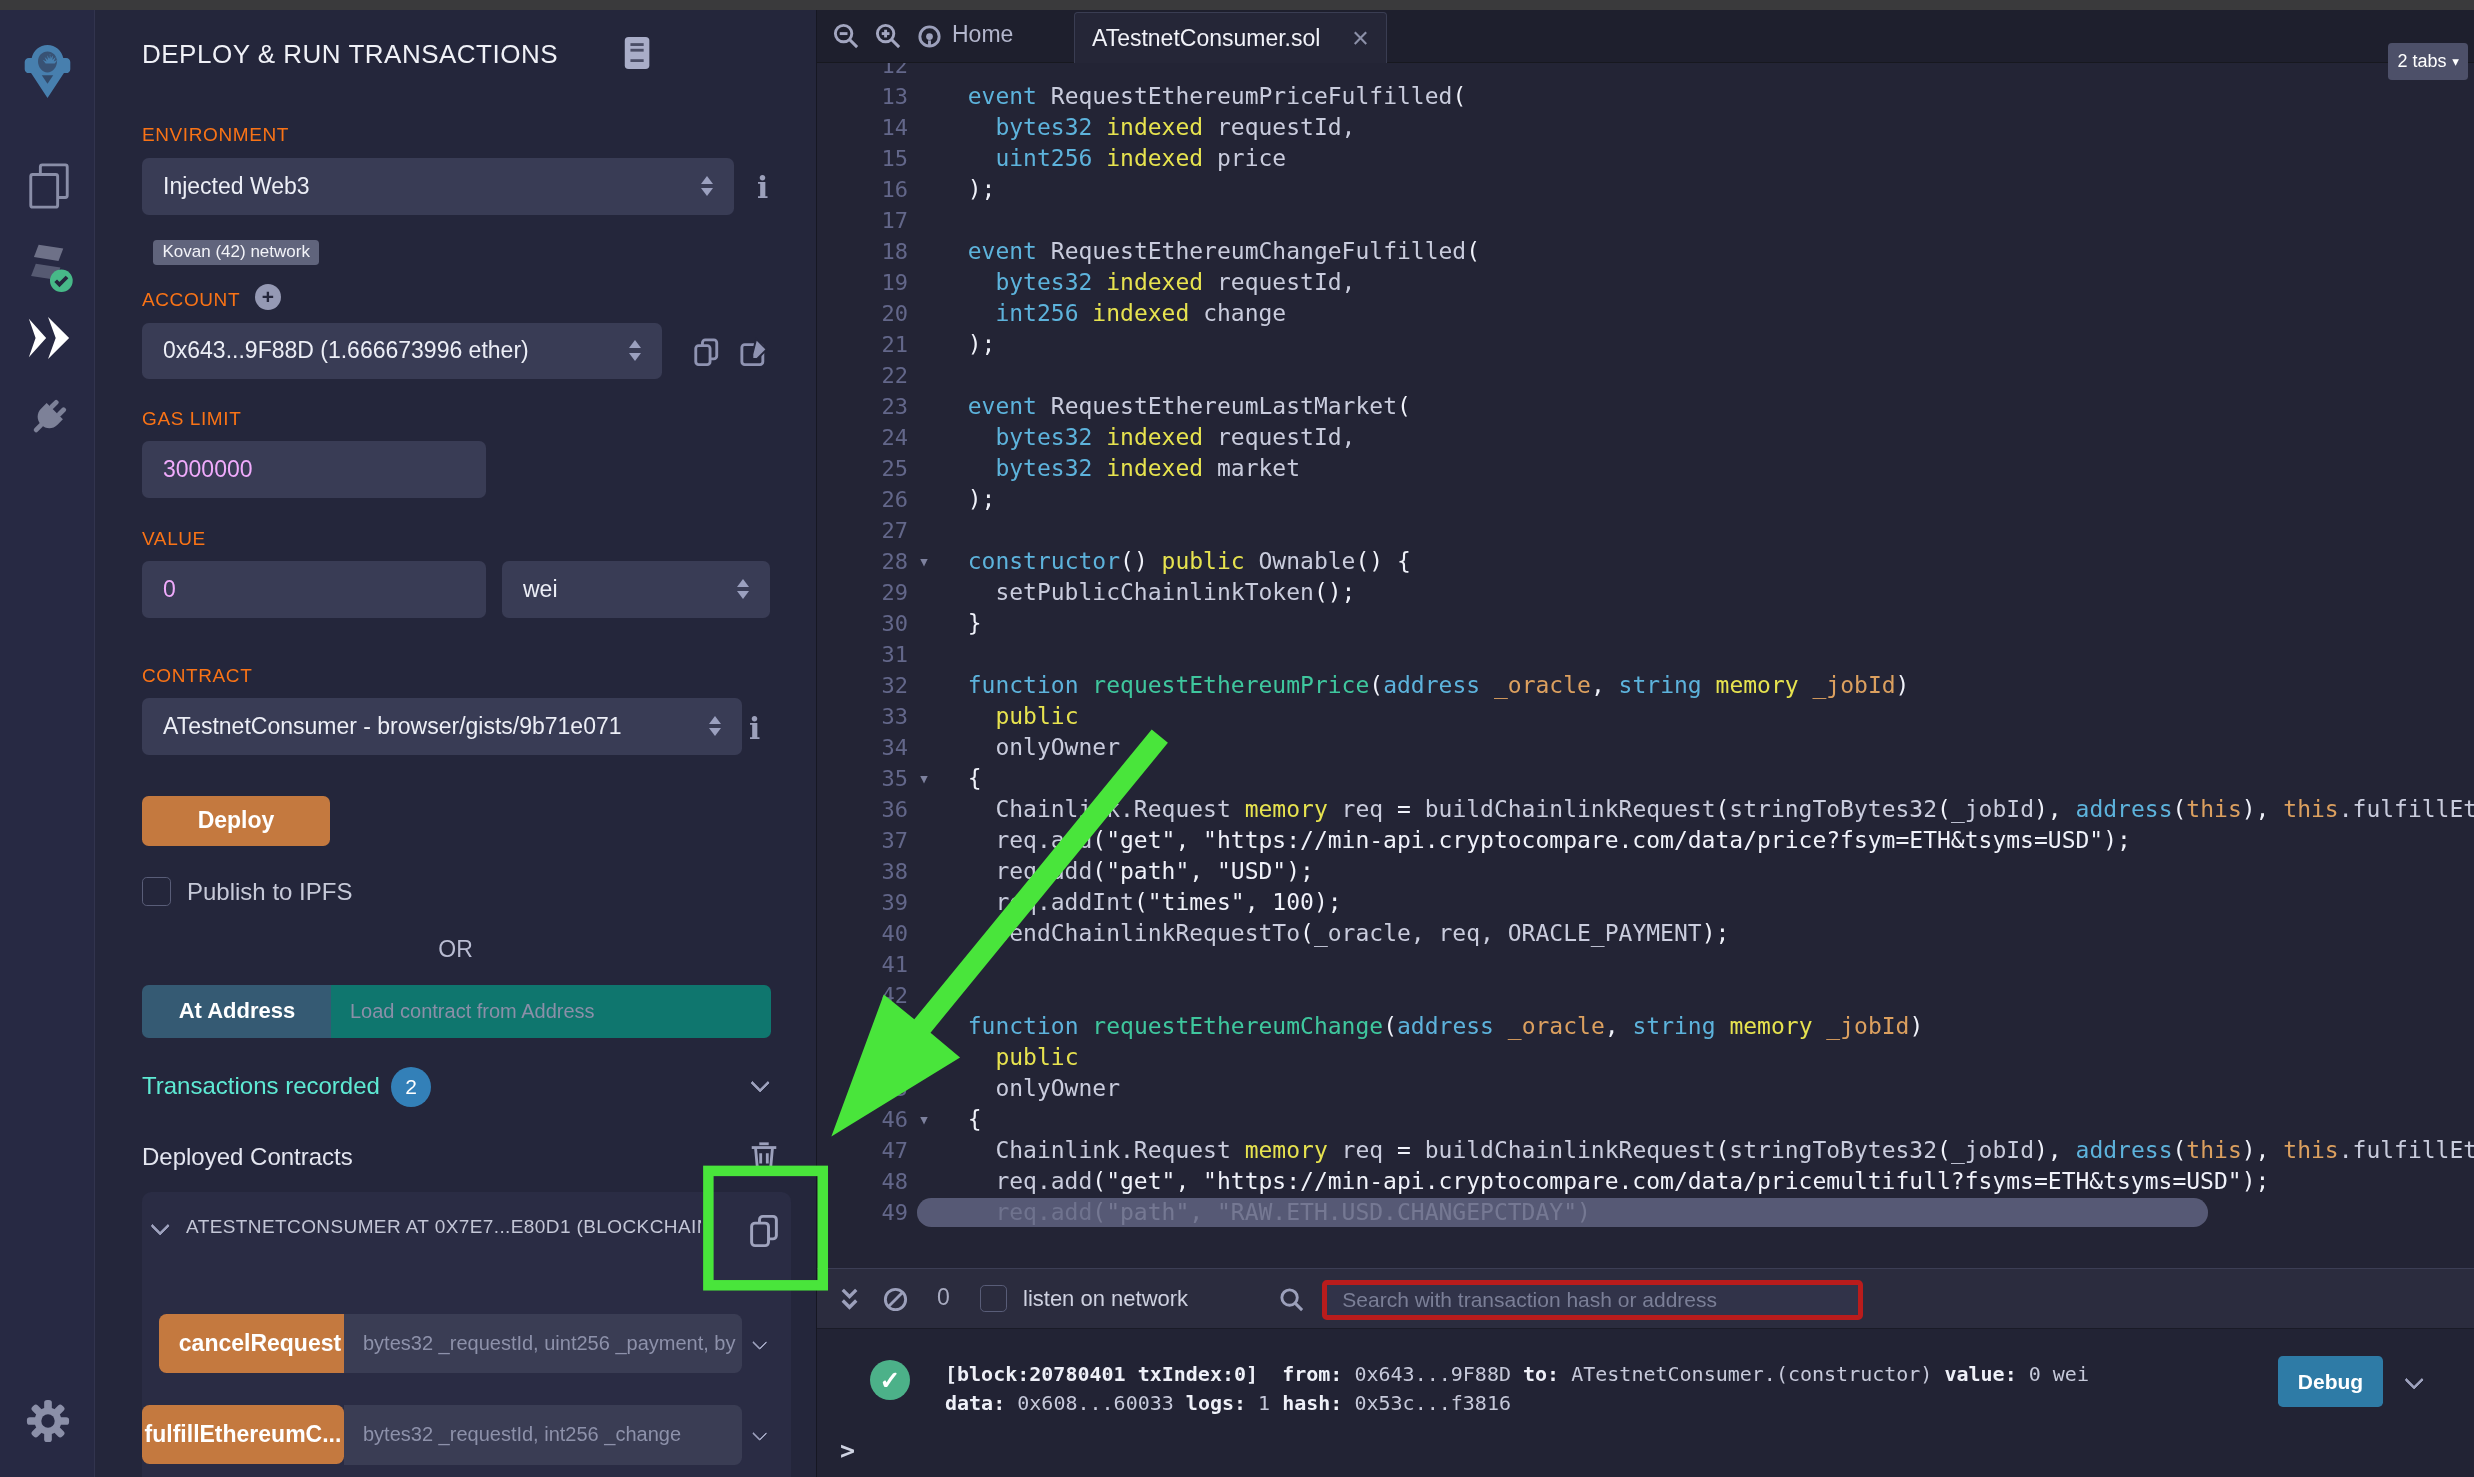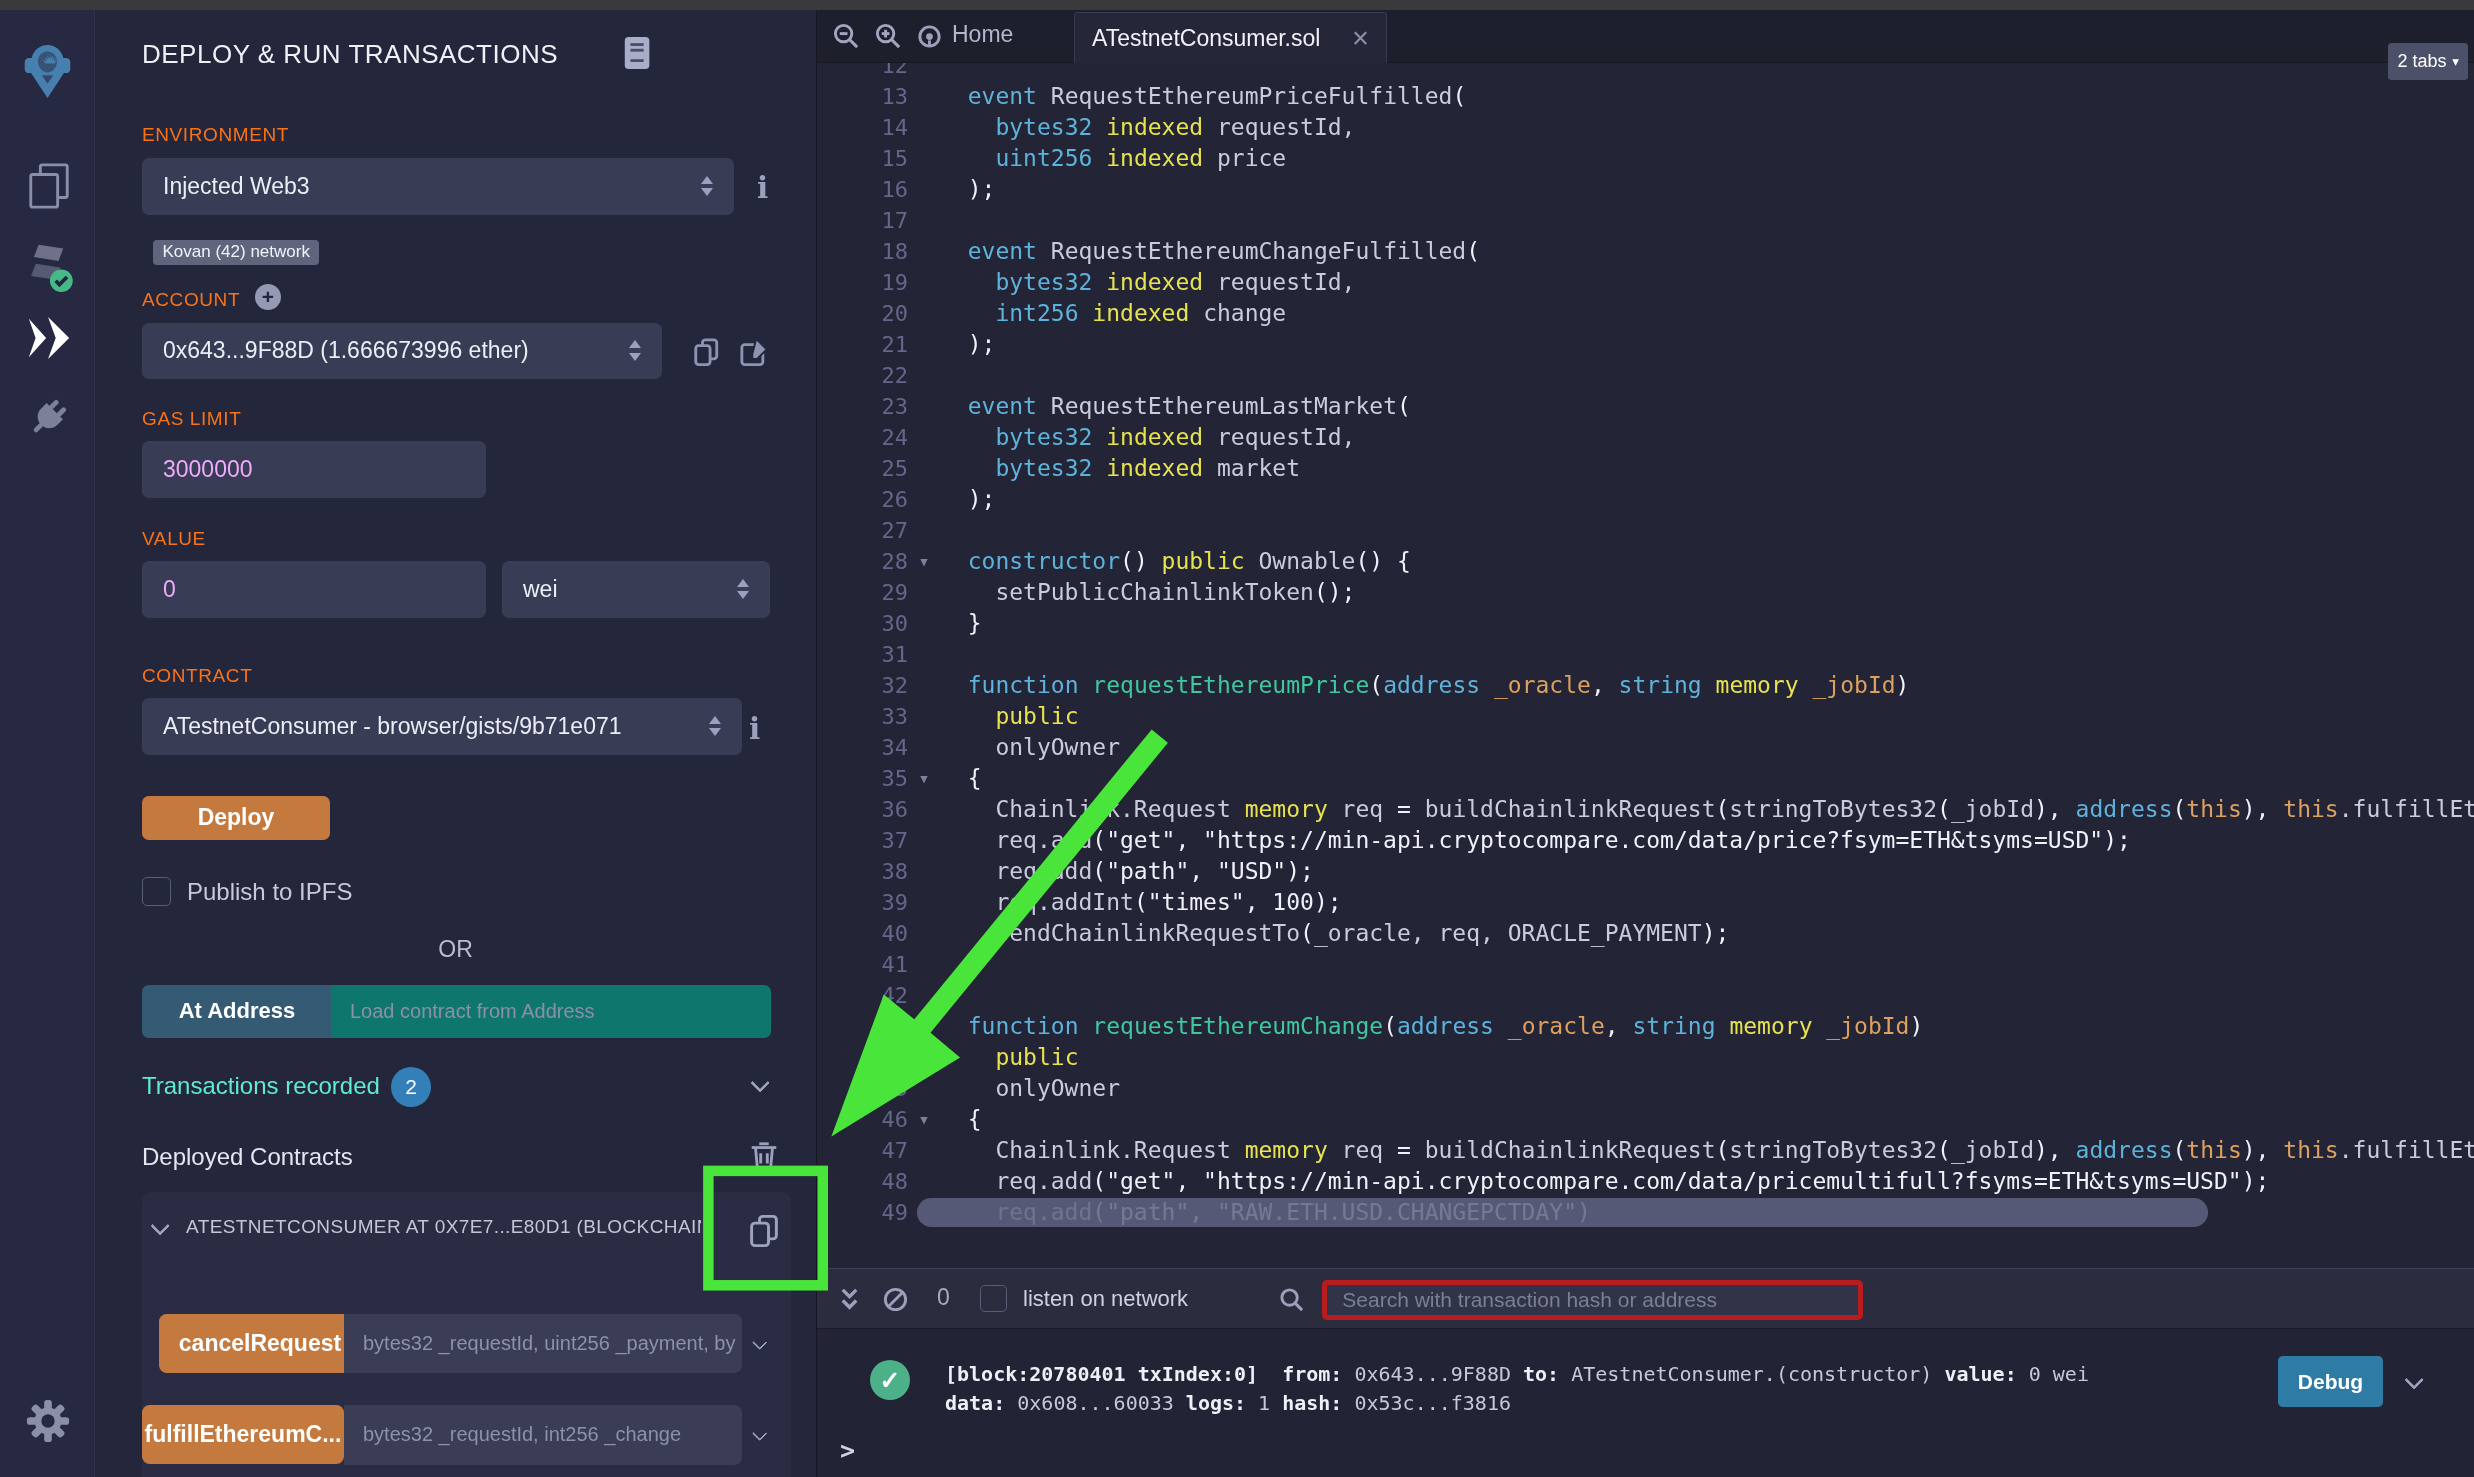--- a/index.html
+++ b/index.html
@@ -180,21 +180,21 @@
     <div class="lbl" style="top:655px;">CONTRACT</div>
     <div class="fld" style="left:47px;top:688px;width:600px;height:57px;">
       <span style="white-space:nowrap;overflow:hidden;">ATestnetConsumer - browser/gists/9b71e071</span>
       <span class="spin">
           <i class="tri-up"></i>
           <i class="tri-dn"></i>
         </span>
     </div>
     <div class="info-i" style="left:654px;top:701px;">i</div>
 
-    <div class="btn btn-orange" style="left:47px;top:786px;width:188px;height:44px;font-size:23px;font-weight:bold;">Deploy</div>
+    <div class="btn btn-orange" style="left:47px;top:786px;width:188px;height:50px;font-size:23px;font-weight:bold;">Deploy</div>
 
     <div class="cb" style="left:47px;top:867px;"></div>
     <div style="position:absolute;left:92px;top:868px;font-size:24px;color:#c6c9d8;">Publish to IPFS</div>
 
     <div class="or-divider">OR</div>
 
     <div class="btn" style="left:47px;top:975px;width:190px;height:53px;background:#355a73;border-radius:6.7px 0 0 6.7px;font-size:22px;font-weight:bold;">At Address</div>
     <div class="ataddr-input">
       <input placeholder="Load contract from Address" style="">
     </div>

